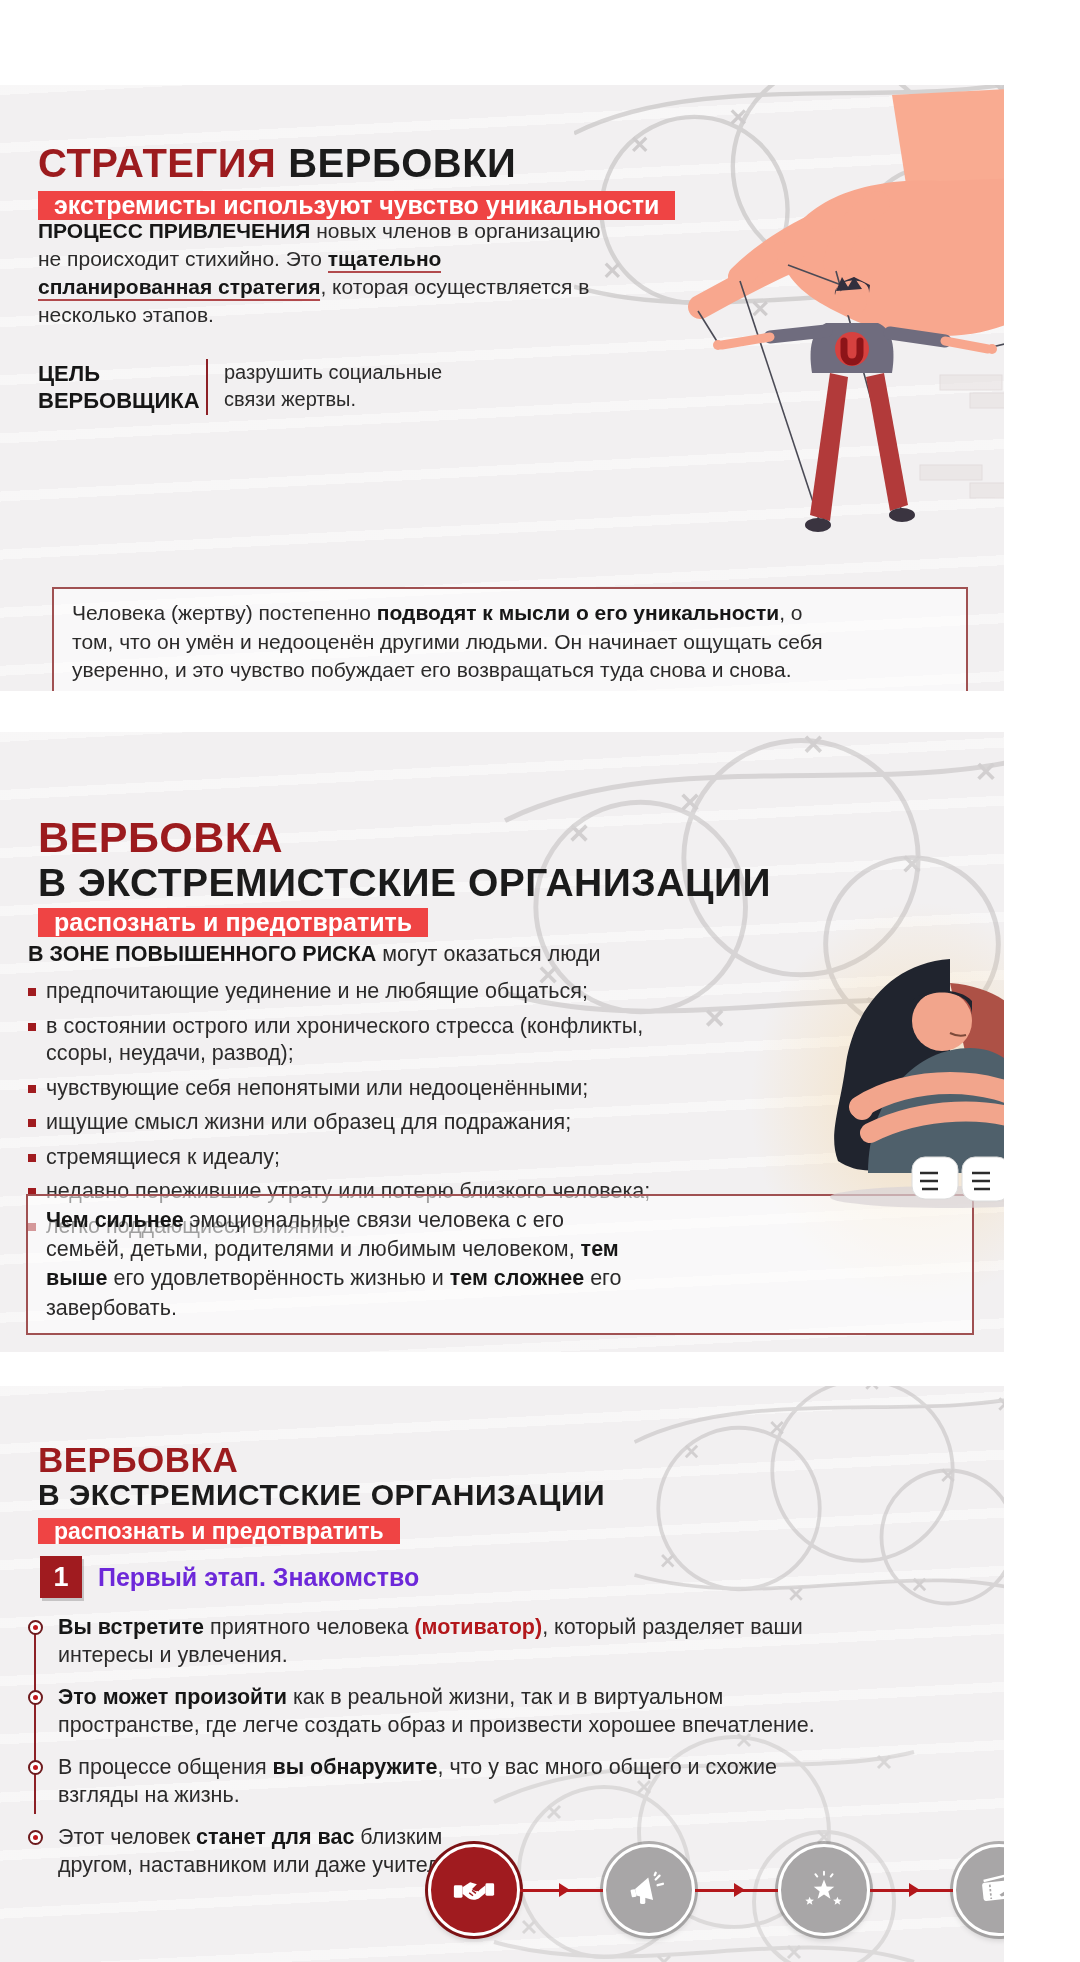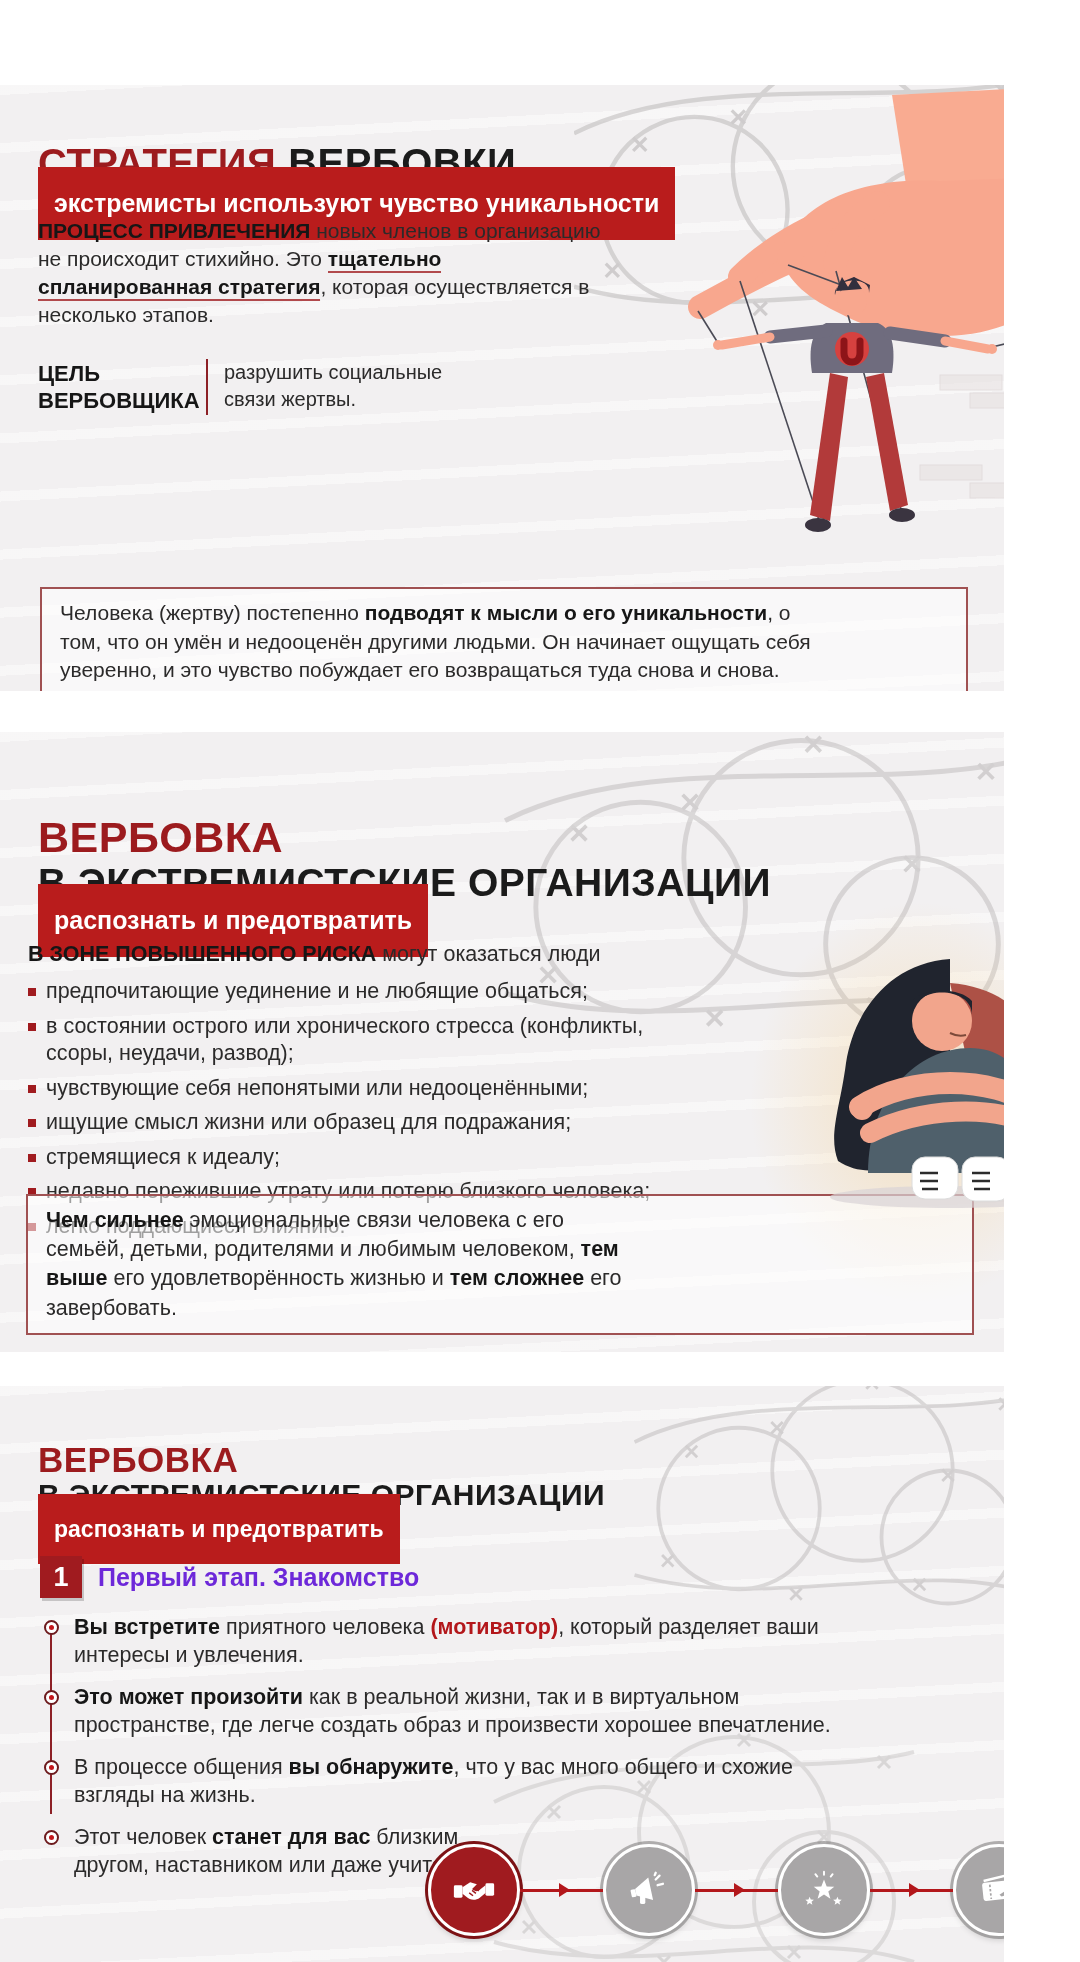--- a/index.html
+++ b/index.html
@@ -12,39 +12,39 @@
   #p2{top:732px;height:620px;}
   #p3{top:1386px;height:576px;}
 
   .wire{position:absolute;opacity:.55;pointer-events:none;}
 
   
   .h-red{color:#9c1b1e;font-weight:bold;}
   .h-dark{color:#1b1b1b;font-weight:bold;}
   .title{position:absolute;line-height:1.08;letter-spacing:.5px;white-space:nowrap;}
 
-  .banner{position:absolute;display:inline-block;background:#b91c1c;color:#fff;
-          font-weight:bold;padding:22px 16px;line-height:1.15;white-space:nowrap;}
+  .banner{position:absolute;display:inline-block;background:#ef4444;color:#fff;
+          font-weight:bold;padding:0 16px;line-height:1.15;white-space:nowrap;margin-top:24px;}
 
   
   .p1-title{left:38px;top:30px;font-size:40px;}
   .p1-banner{left:38px;top:82px;font-size:25px;}
   .p1-intro{position:absolute;left:38px;top:132px;width:578px;font-size:21px;line-height:1.34;margin:0;}
   .lead{font-weight:bold;color:#161616;}
   .u-red{font-weight:bold;color:#161616;border-bottom:2px solid #b1494c;padding-bottom:1px;
          -webkit-box-decoration-break:clone;box-decoration-break:clone;}
   .rows{position:absolute;left:38px;top:274px;width:610px;}
   .def-row{display:flex;margin-bottom:24px;}
   .def-label{width:168px;flex:0 0 168px;font-weight:bold;color:#161616;font-size:22px;line-height:1.22;padding-top:2px;}
   .def-text{border-left:2px solid #8d2026;padding-left:16px;font-size:20px;line-height:1.33;}
   .def-text.narrow{width:240px;}
   .def-text.wide{width:445px;}
   .note{position:absolute;border:2px solid #a05152;background:rgba(255,255,255,.55);
         font-size:21px;line-height:1.36;padding:10px 18px;}
-  .p1-note{left:40px;right:36px;top:502px;}
+  .p1-note{left:52px;right:36px;top:502px;}
   .p1-note .inner{width:772px;}
   .b{font-weight:bold;color:#161616;}
 
   
   .p2-title1{left:38px;top:46px;font-size:43px;}
   .p2-title2{left:38px;top:98px;font-size:39px;}
   .p2-banner{left:38px;top:152px;font-size:25px;}
   .p2-risk{position:absolute;left:28px;top:210px;font-size:21.5px;margin:0;}
   .risk-list{position:absolute;left:28px;top:246px;width:645px;margin:0;padding:0;list-style:none;
              font-size:21.5px;line-height:1.28;}
@@ -56,21 +56,21 @@
         background:radial-gradient(closest-side, rgba(246,196,110,.38), rgba(246,196,110,0));}
 
   
   .p3-title1{left:38px;top:26px;font-size:35px;}
   .p3-title2{left:38px;top:68px;font-size:30px;}
   .p3-banner{left:38px;top:108px;font-size:23px;}
   .stage{position:absolute;left:40px;top:170px;display:flex;align-items:center;gap:16px;}
   .stage-num{width:42px;height:42px;background:#a01b1f;color:#fff;font-weight:bold;font-size:27px;
              display:flex;align-items:center;justify-content:center;box-shadow:2px 3px 0 rgba(0,0,0,.18);}
   .stage-title{font-weight:bold;color:#6d28d9;font-size:25px;}
-  .steps{position:absolute;left:44px;top:228px;width:790px;}
+  .steps{position:absolute;left:28px;top:228px;width:790px;}
   .steps::before{content:"";position:absolute;left:6px;top:12px;bottom:80px;width:2px;background:#8d2026;}
   .step{position:relative;padding-left:30px;margin-bottom:14px;font-size:21.5px;line-height:1.3;}
   .step .marker{position:absolute;left:0;top:6px;width:11px;height:11px;border:2px solid #6d1a1d;
                 border-radius:50%;background:#fff;}
   .step .marker::after{content:"";position:absolute;left:3px;top:3px;width:5px;height:5px;border-radius:50%;background:#c2171c;}
   .step.last{width:420px;}
   .red-b{color:#b3171b;font-weight:bold;}
 
   .flow{position:absolute;left:428px;top:458px;display:flex;align-items:center;}
   .flow-circle{width:86px;height:86px;border-radius:50%;background:#a8a6a7;border:3px solid #ffffff;

